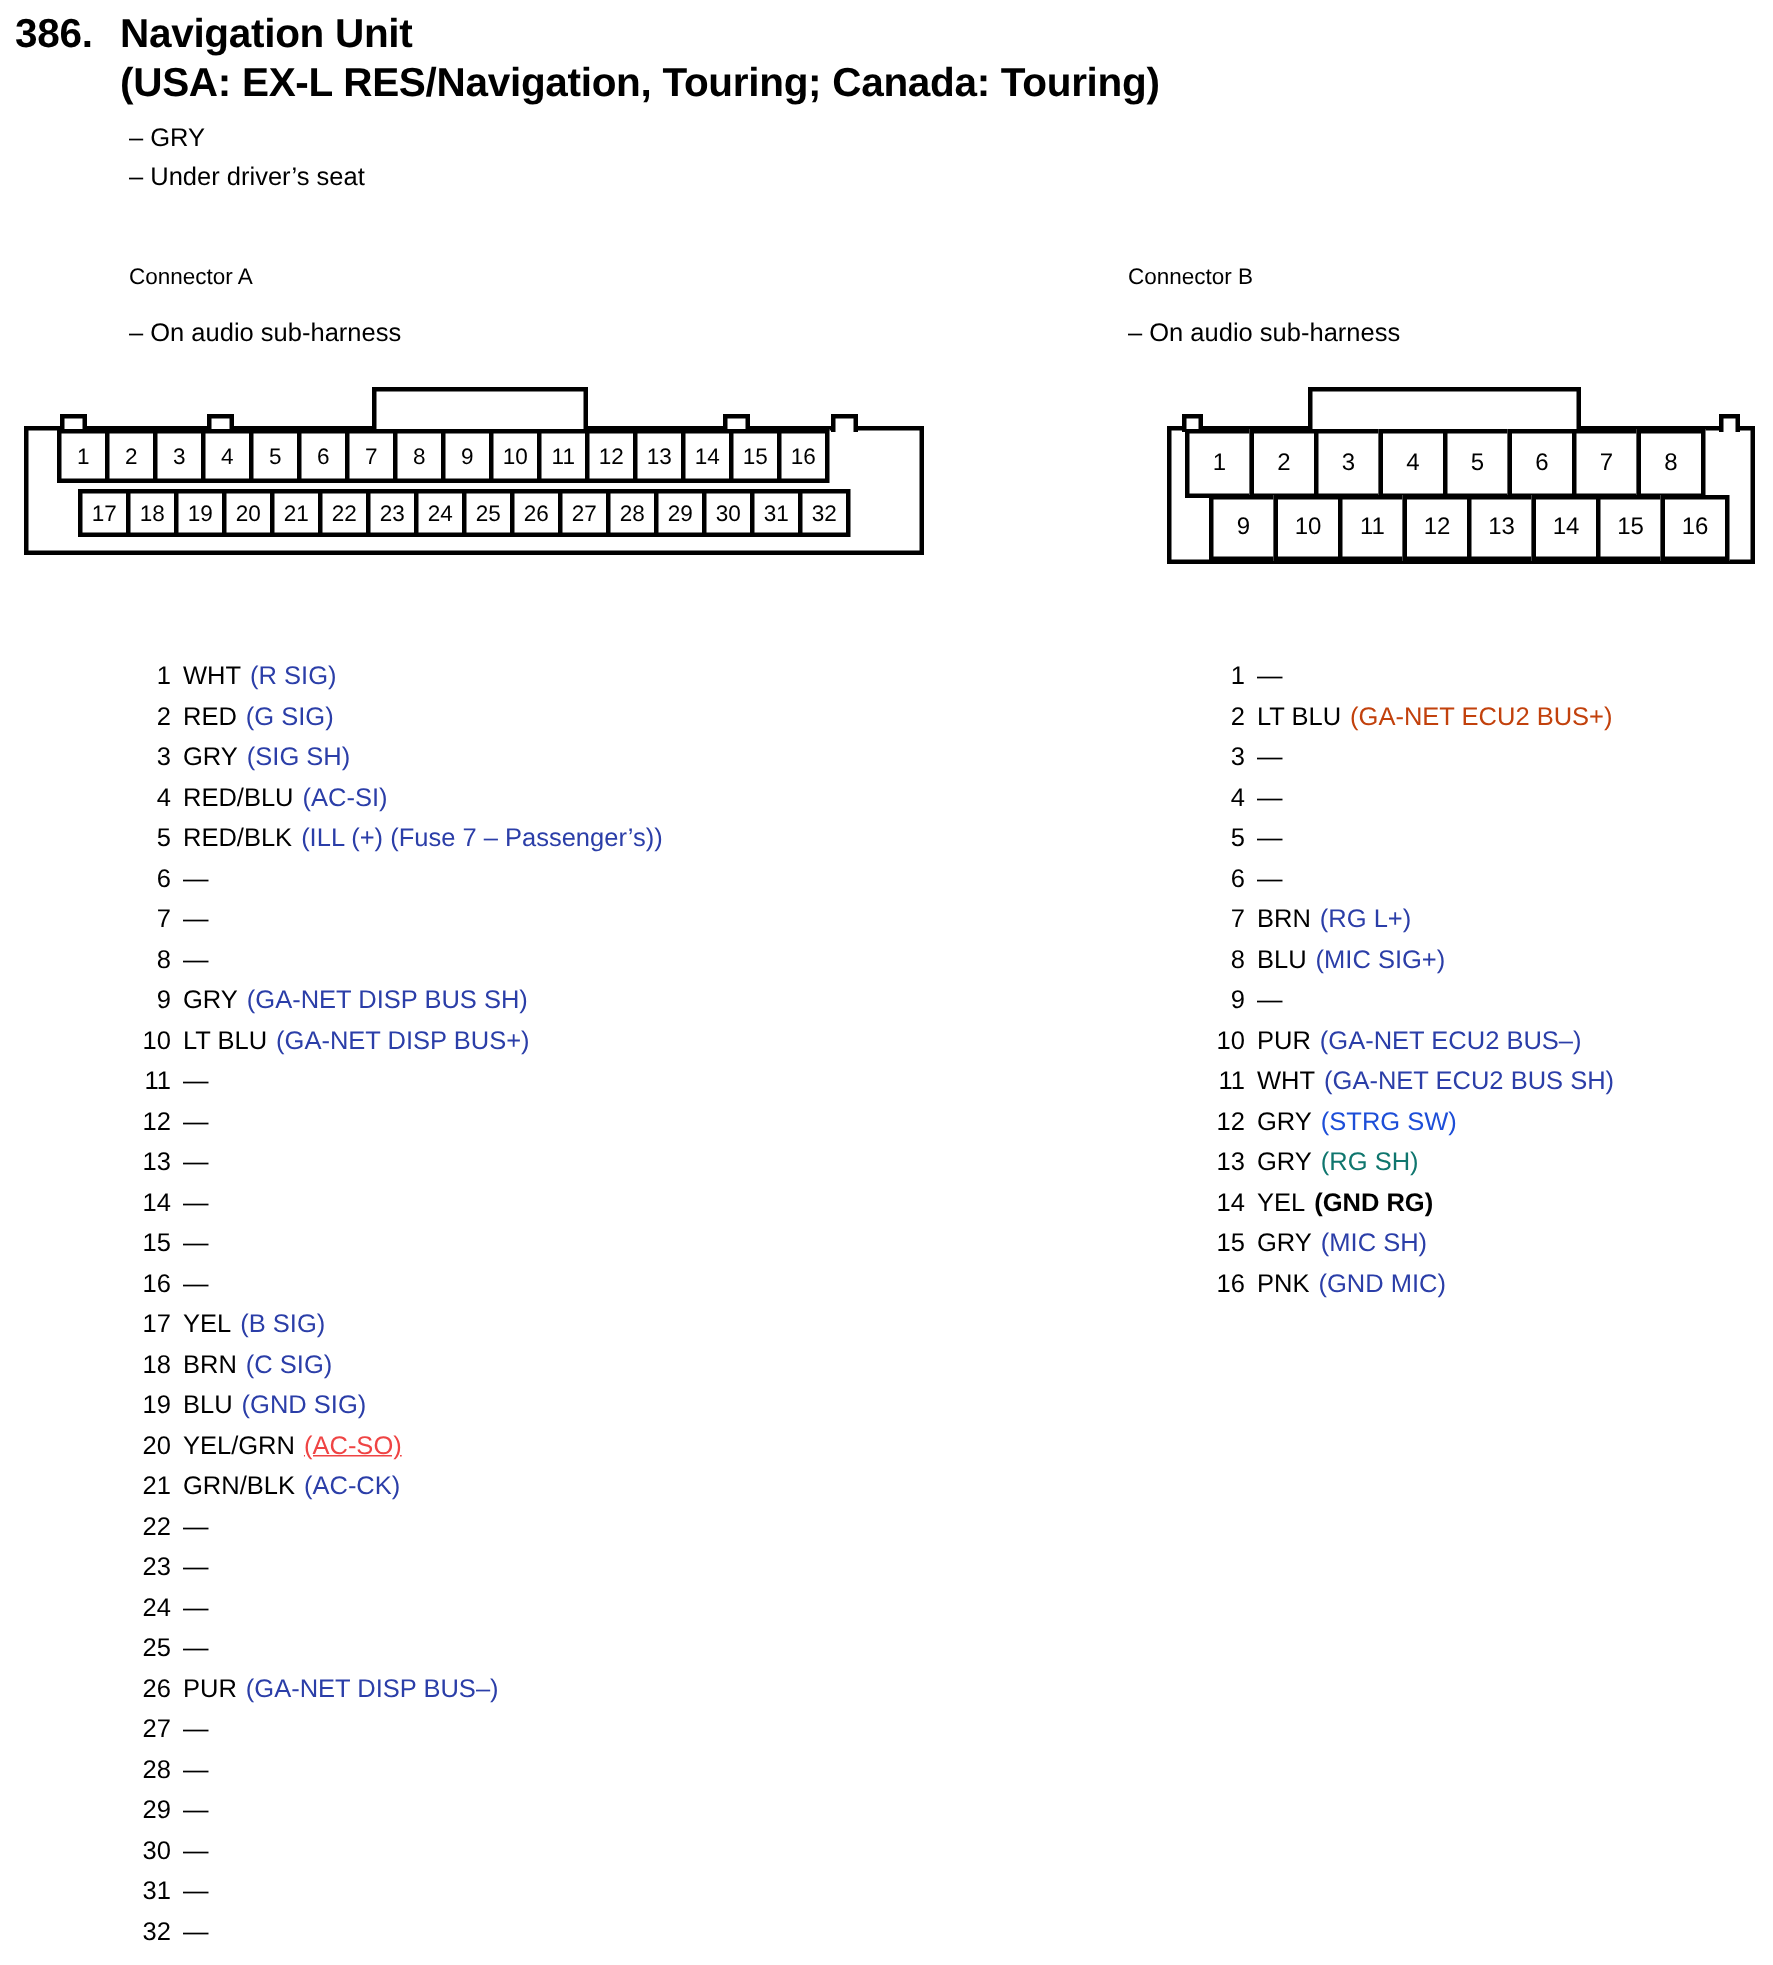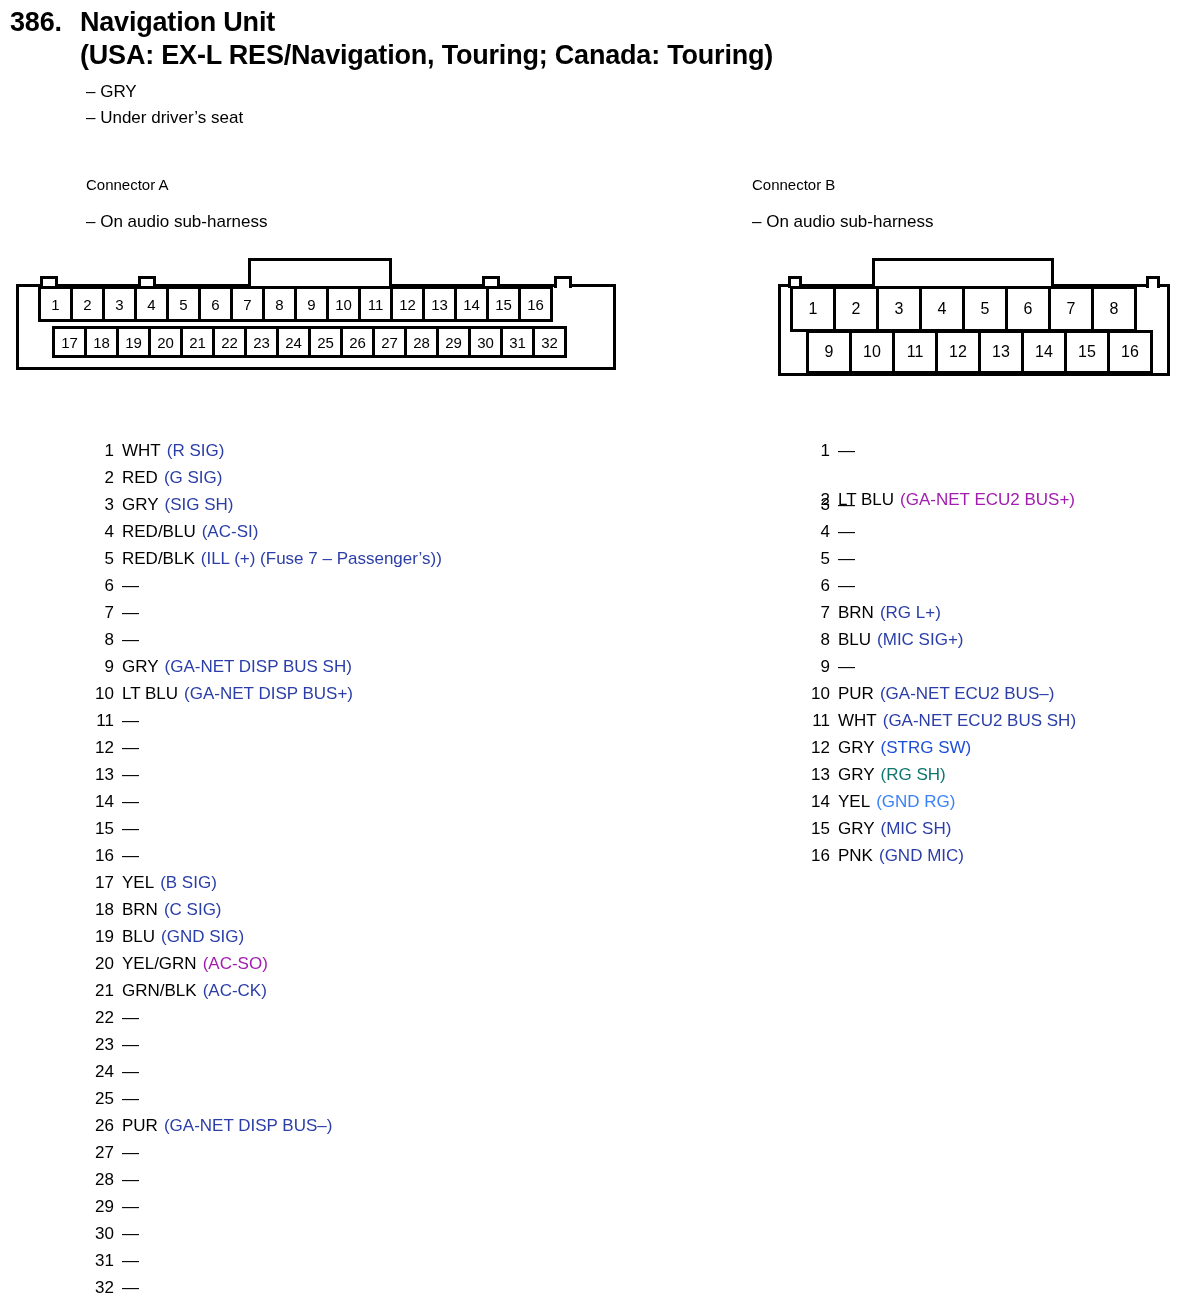--- a/index.html
+++ b/index.html
@@ -309,21 +309,21 @@
       <span class="pin-sig" style="color: rgb(43, 62, 168);">(C SIG)</span>
     </div>
     <div class="pinrow">
       <span class="pin-no">19</span>
       <span class="pin-wire">BLU</span>
       <span class="pin-sig" style="color: rgb(43, 62, 168);">(GND SIG)</span>
     </div>
     <div class="pinrow">
       <span class="pin-no">20</span>
       <span class="pin-wire">YEL/GRN</span>
-      <span class="pin-sig" style="color: #a21caf;">(AC-SO)</span>
+      <span class="pin-sig" style="color: #ef4444; text-decoration: underline;">(AC-SO)</span>
     </div>
     <div class="pinrow">
       <span class="pin-no">21</span>
       <span class="pin-wire">GRN/BLK</span>
       <span class="pin-sig" style="color: rgb(43, 62, 168);">(AC-CK)</span>
     </div>
     <div class="pinrow">
       <span class="pin-no">22</span>
       <span class="pin-dash">—</span>
     </div>
@@ -370,21 +370,21 @@
     </div>
   </div>
 <div class="pinlist" id="list-b" style="left:800px; top:442px;">
     <div class="pinrow">
       <span class="pin-no">1</span>
       <span class="pin-dash">—</span>
     </div>
     <div class="pinrow">
       <span class="pin-no">2</span>
       <span class="pin-wire">LT BLU</span>
-      <span class="pin-sig" style="color: #a21caf; margin-top: 22px;">(GA-NET ECU2 BUS+)</span>
+      <span class="pin-sig" style="color: #c2410c;">(GA-NET ECU2 BUS+)</span>
     </div>
     <div class="pinrow">
       <span class="pin-no">3</span>
       <span class="pin-dash">—</span>
     </div>
     <div class="pinrow">
       <span class="pin-no">4</span>
       <span class="pin-dash">—</span>
     </div>
     <div class="pinrow">
@@ -425,21 +425,21 @@
       <span class="pin-sig" style="color: #1d4ed8;">(STRG SW)</span>
     </div>
     <div class="pinrow">
       <span class="pin-no">13</span>
       <span class="pin-wire">GRY</span>
       <span class="pin-sig" style="color: #0f766e;">(RG SH)</span>
     </div>
     <div class="pinrow">
       <span class="pin-no">14</span>
       <span class="pin-wire">YEL</span>
-      <span class="pin-sig" style="color: #3b82f6;">(GND RG)</span>
+      <span class="pin-sig" style="color: #000000; font-weight: bold;">(GND RG)</span>
     </div>
     <div class="pinrow">
       <span class="pin-no">15</span>
       <span class="pin-wire">GRY</span>
       <span class="pin-sig" style="color: rgb(43, 62, 168);">(MIC SH)</span>
     </div>
     <div class="pinrow">
       <span class="pin-no">16</span>
       <span class="pin-wire">PNK</span>
       <span class="pin-sig" style="color: rgb(43, 62, 168);">(GND MIC)</span>

